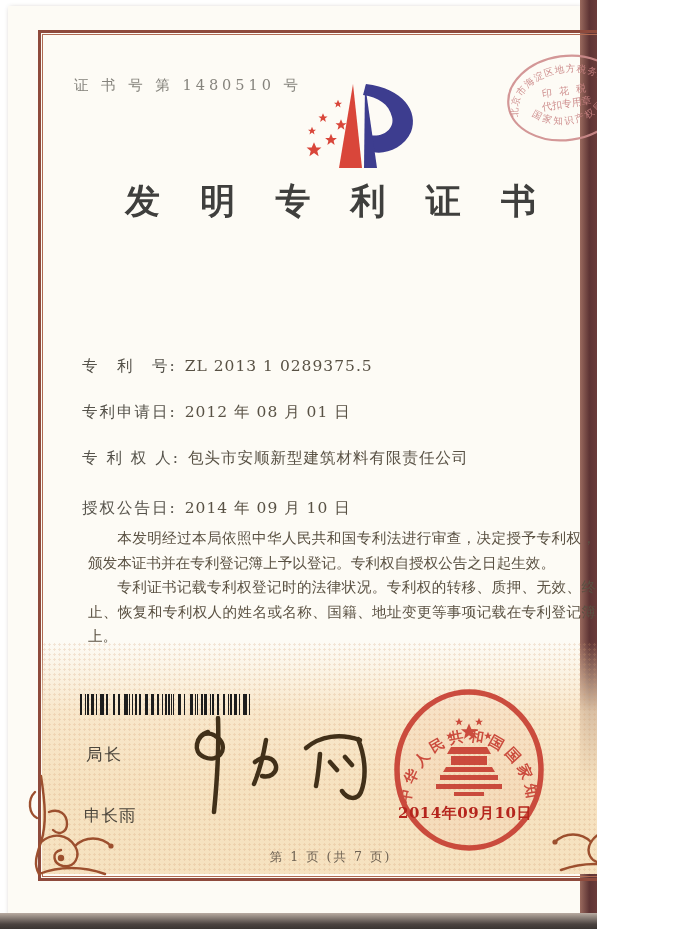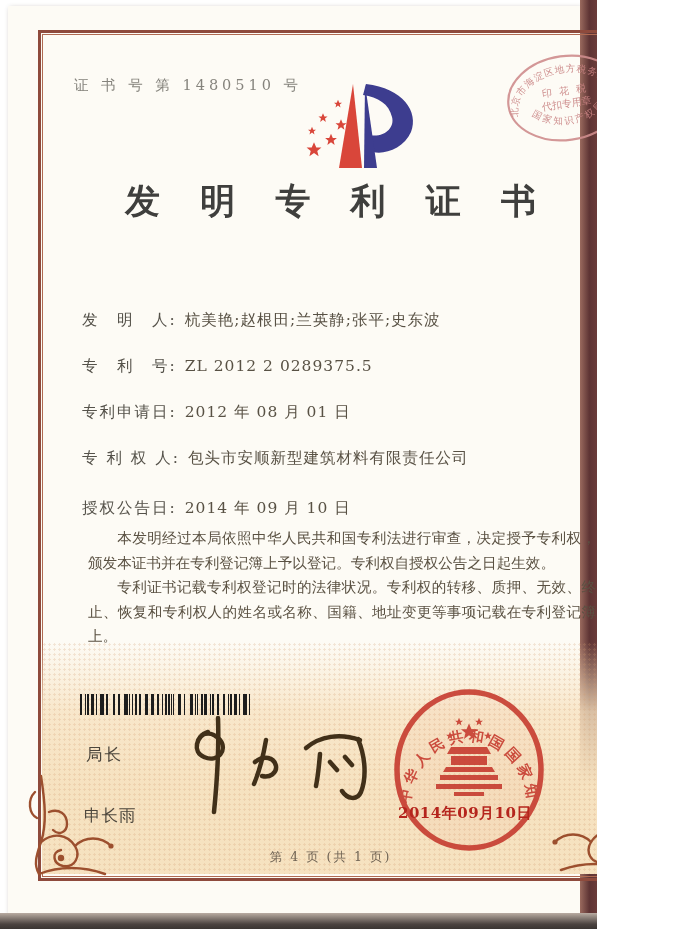--- a/index.html
+++ b/index.html
@@ -93,25 +93,22 @@
       <use href="#lstar" transform="translate(40,40) scale(.48)"></use>
       <use href="#lstar" transform="translate(58,47) scale(.58)"></use>
       <use href="#lstar" transform="translate(29,53) scale(.42)"></use>
       <use href="#lstar" transform="translate(48,62) scale(.62)"></use>
       <use href="#lstar" transform="translate(31,72) scale(.78)"></use>
     </g>
   </svg>
 
   <div class="title">发 明 专 利 证 书</div>
 
-  <div class="field f1">
-    <span class="lbl">发　明　人:</span><span class="val">杭美艳;赵根田;兰英静;张平;史东波</span>
-  </div>
   <div class="field f2">
-    <span class="lbl">专　利　号:</span><span class="val">ZL 2012 2 0289375.5</span>
+    <span class="lbl">专　利　号:</span><span class="val">ZL 2013 1 0289375.5</span>
   </div>
   <div class="field f3">
     <span class="lbl">专利申请日:</span><span class="val">2012 年 08 月 01 日</span>
   </div>
   <div class="field f4">
     <span class="lbl">专 利 权 人:</span><span class="val">包头市安顺新型建筑材料有限责任公司</span>
   </div>
   <div class="field f5">
     <span class="lbl">授权公告日:</span><span class="val">2014 年 09 月 10 日</span>
   </div>
@@ -182,14 +179,14 @@
       <path d="M16,70 C28,60 42,62 50,74 C56,84 50,96 38,94 C28,92 26,80 36,78"></path>
       <path d="M14,102 C34,94 58,94 80,102"></path>
       <path d="M50,74 C60,64 76,64 86,74"></path>
       <path d="M24,40 C34,36 42,42 42,52 C42,60 34,64 28,58"></path>
       <path d="M10,20 C2,28 4,42 12,46"></path>
     </g>
     <circle cx="36" cy="86" r="3.2" fill="#9c4f2e"></circle>
     <circle cx="86" cy="74" r="2.6" fill="#9c4f2e"></circle>
   </svg>
 
-  <div class="footer">第 4 页 (共 1 页)</div>
+  <div class="footer">第 1 页 (共 7 页)</div>
 </div>
 
 </body></html>

